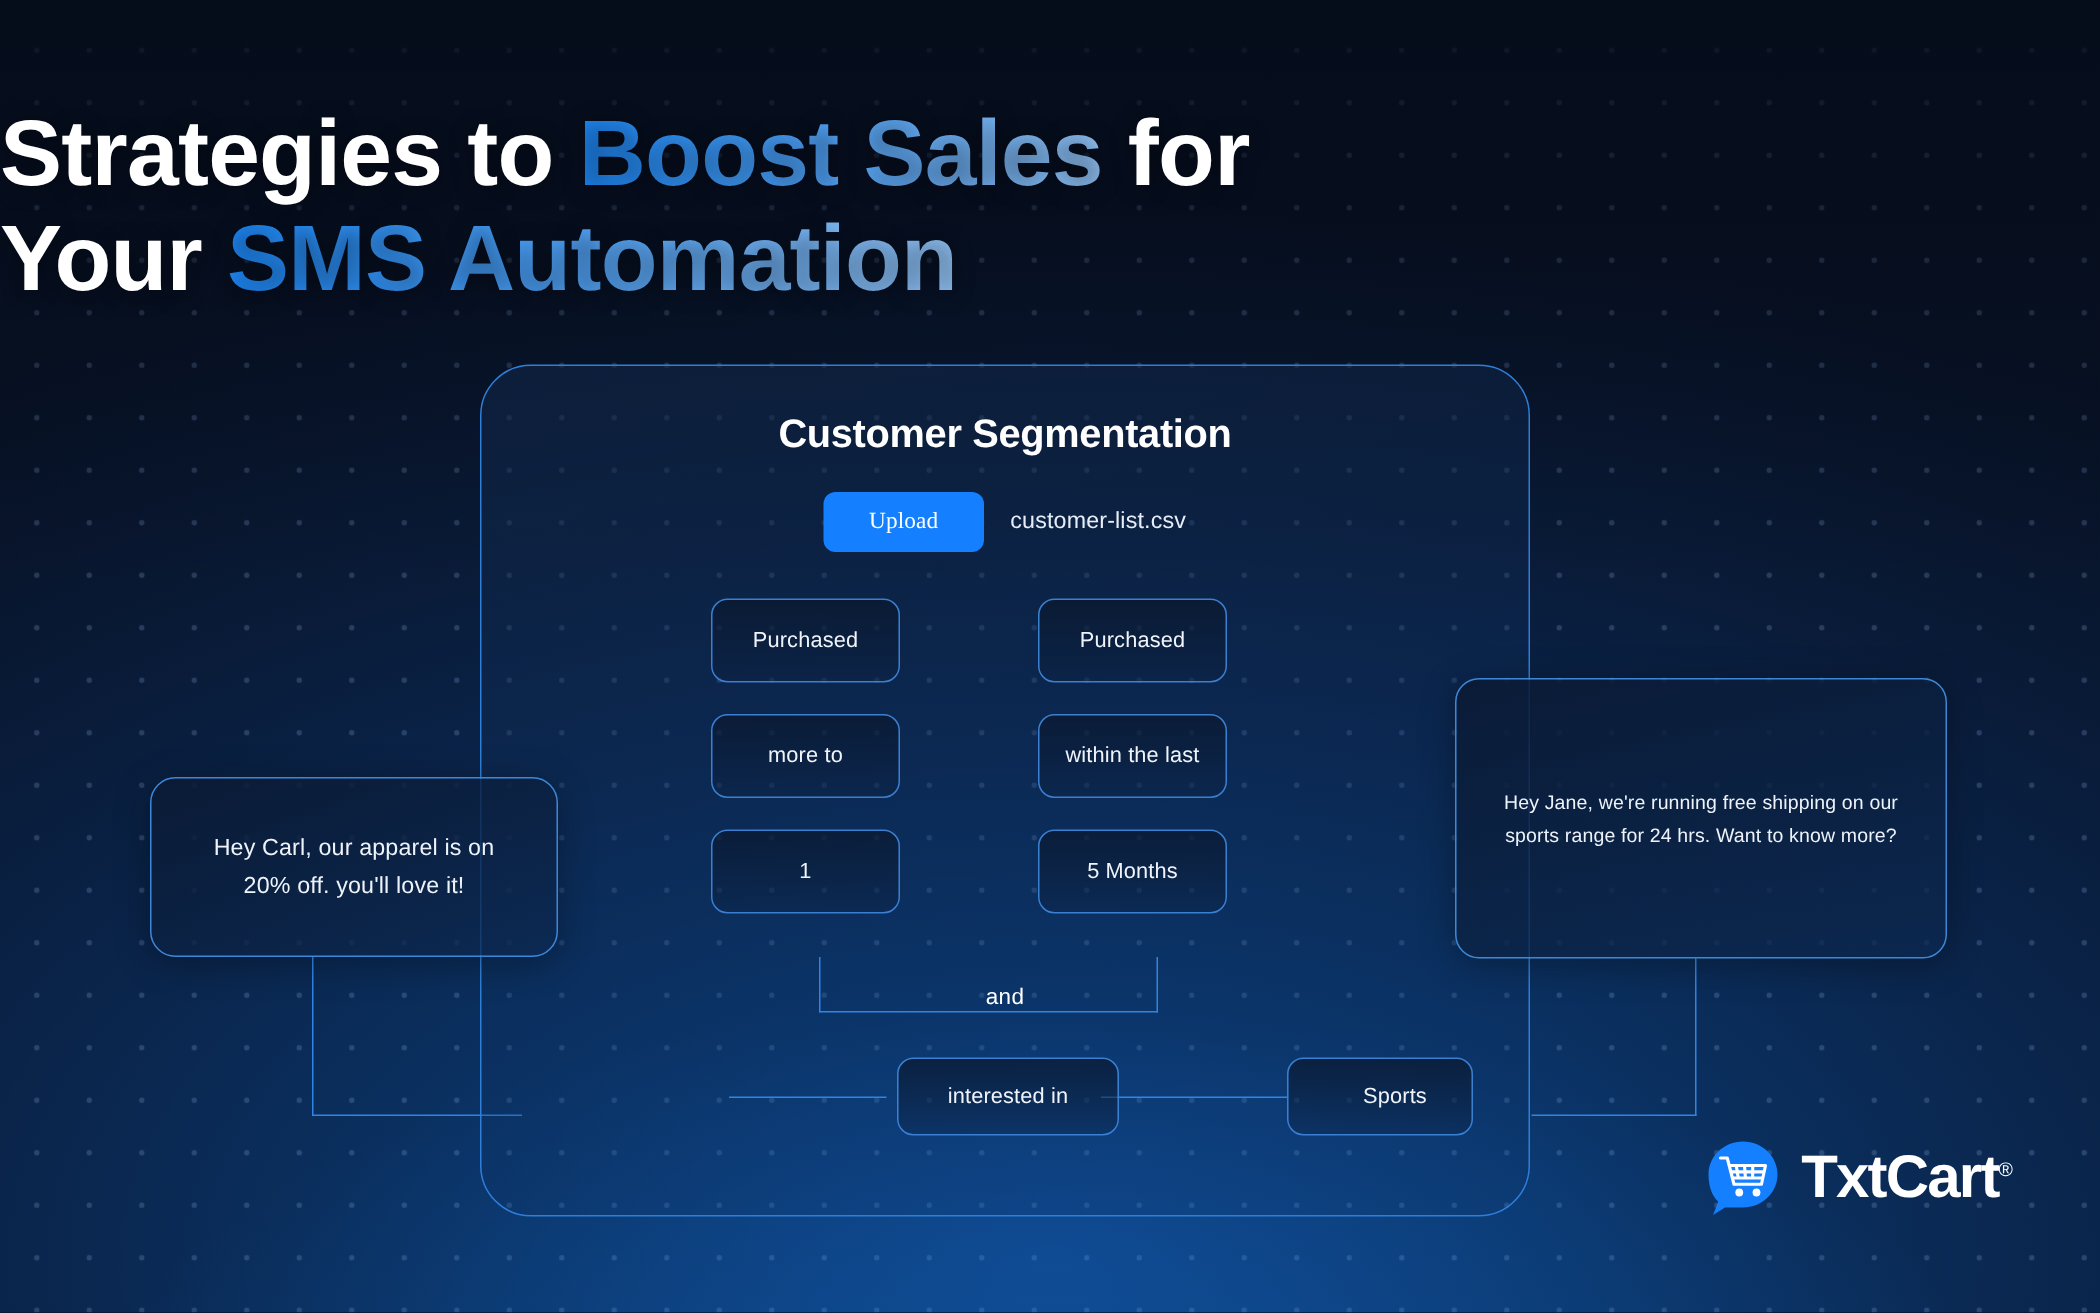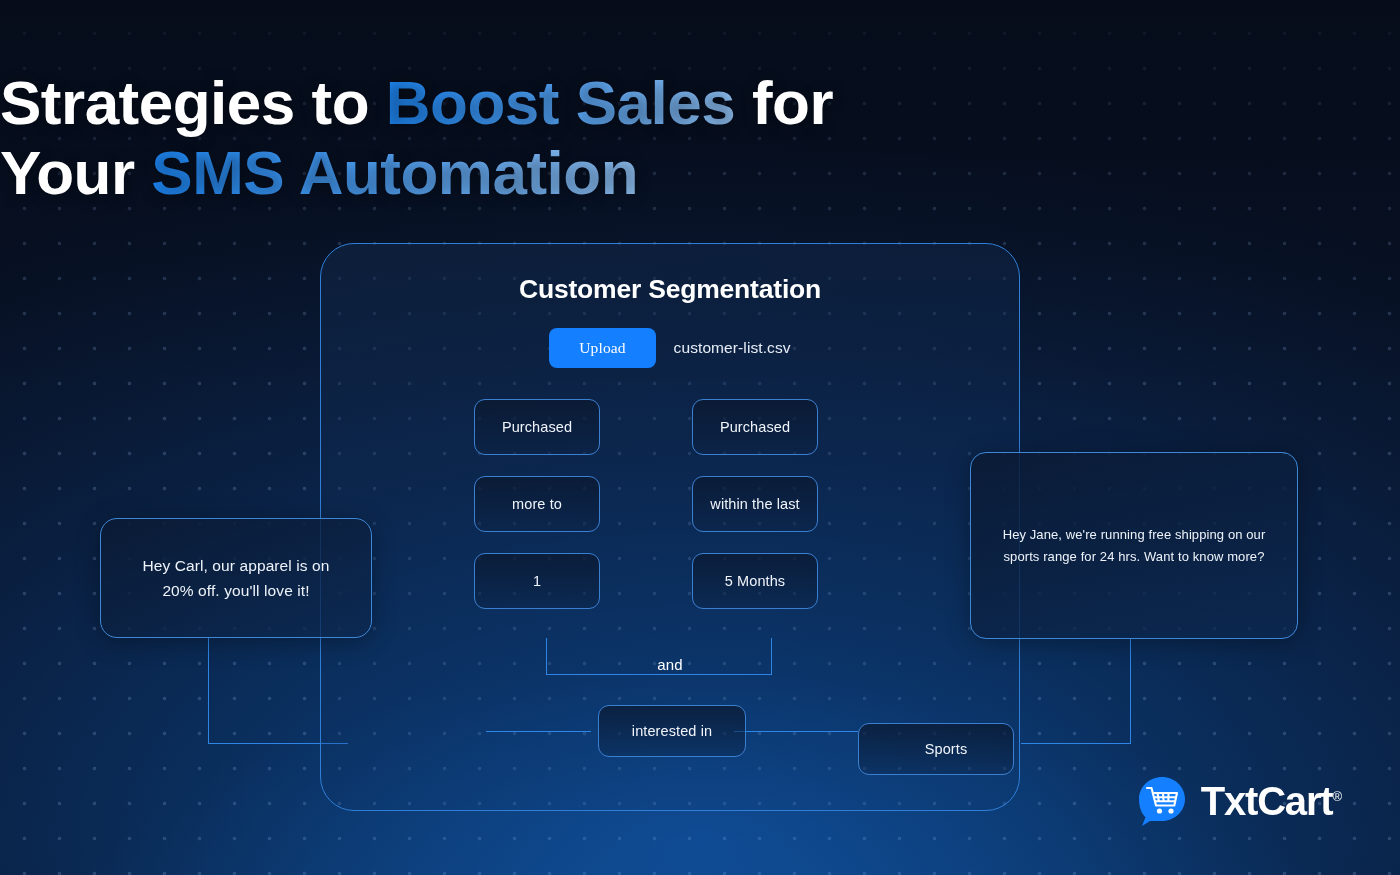--- a/index.html
+++ b/index.html
@@ -163,21 +163,21 @@
     border-bottom:1.3px solid #2e85e6;
   }
   #conn-right {
     left:1021px; top:639px; width:110px; height:105px;
     border-right:1.3px solid #2e85e6;
     border-bottom:1.3px solid #2e85e6;
   }
 
   
   #logo {
-    position:absolute; right:58px; bottom:48px;
+    position:absolute; right:58px; bottom:64px;
     display:flex; align-items:center; gap:13px;
     z-index:7;
   }
   #logo-mark {
     position:relative; width:52px; height:52px;
   }
   #logo-text {
     font-size:40px; font-weight:bold; color:#ffffff;
     letter-spacing:-1.2px;
     position:relative;
@@ -223,21 +223,21 @@
   <div class="cond-box" style="left:371px; top:232px;">within the last</div>
   <div class="cond-box" style="left:371px; top:309px;">5 Months</div>
 
   <div id="bracket"></div>
   <div id="and-label">and</div>
 
   <div class="h-link" style="left:165px; top:487px; width:105px;"></div>
   <div class="h-link" style="left:413px; top:487px; width:124px;"></div>
 
   <div class="tag-box" style="left:265px; top:461px; width:148px;margin-left:12px;">interested in</div>
-  <div class="tag-box" style="left:537px; top:479px; width:156px;padding-left:20px;">Sports</div>
+  <div class="tag-box" style="left:537px; top:461px; width:124px;padding-left:20px;">Sports</div>
 
 </section>
 
 <div class="bubble" id="bubble-left">Hey Carl, our apparel is on 20% off. you'll love it!</div>
 <div class="bubble" id="bubble-right">Hey Jane, we're running free shipping on our sports range for 24 hrs. Want to know more?</div>
 
 <div id="logo">
   <div id="logo-mark">
     <svg width="52" height="52" viewBox="0 0 52 52" aria-hidden="true">
       <path d="M26 2 C38.7 2 49 11.9 49 24 C49 36.1 38.7 46 26 46 L14 46 L6 51 L9.5 42.2 C5.2 38.2 3 31.4 3 24 C3 11.9 13.3 2 26 2 Z" fill="#1480ff"></path>

